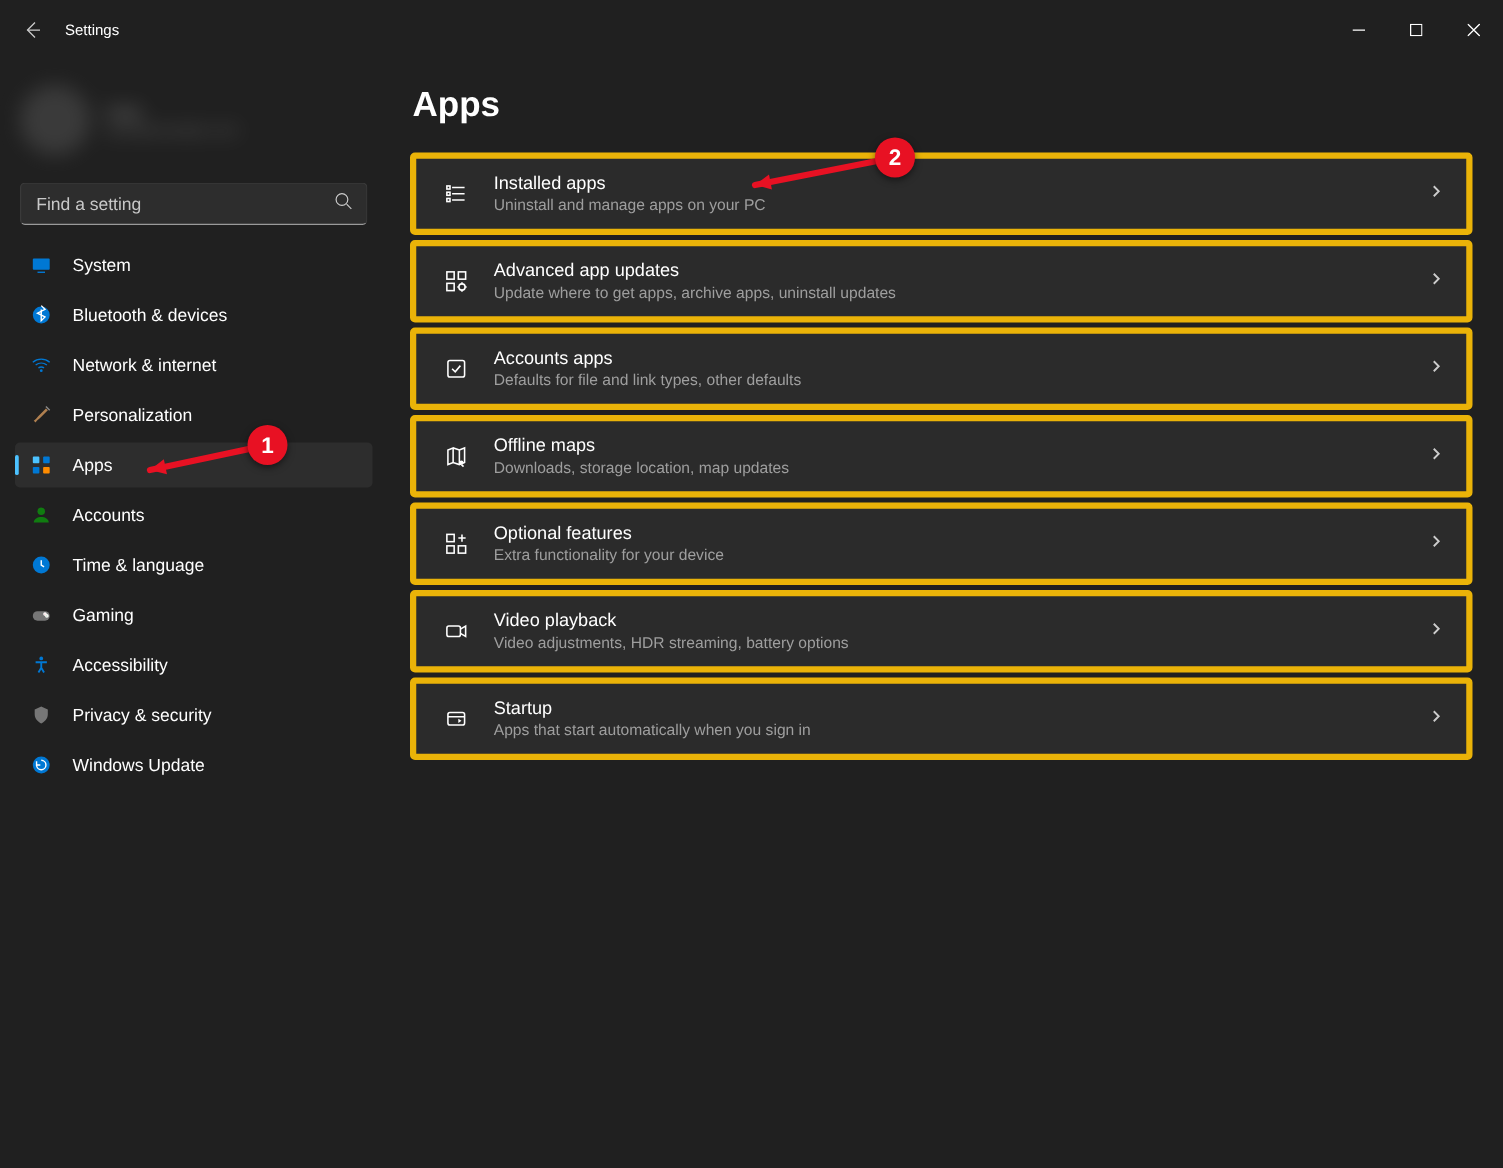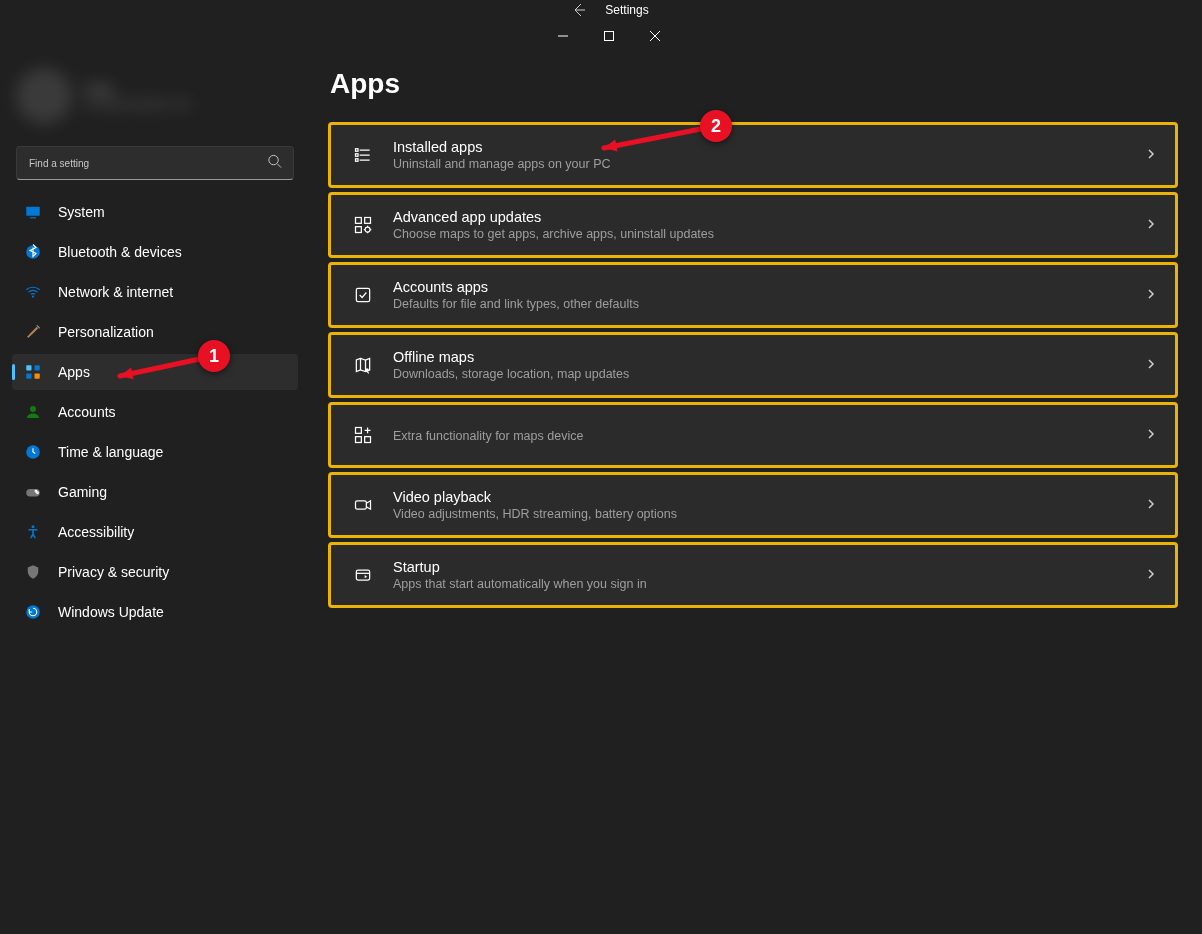--- a/index.html
+++ b/index.html
@@ -13,21 +13,20 @@
       position: relative;
     }
     
     
     .titlebar {
       height: 48px;
       display: flex;
       align-items: center;
       justify-content: space-between;
       padding: 0 0 0 16px;
-      flex-direction: column;
     }
     .titlebar-left {
       display: flex;
       align-items: center;
       gap: 16px;
     }
     .back-btn {
       width: 20px; height: 20px;
       display: flex; align-items: center; justify-content: center;
       color: #cccccc;
@@ -84,21 +83,21 @@
     }
     .search {
       width: 100%;
       height: 34px;
       background: #2d2d2d;
       border: 1px solid #3a3a3a;
       border-bottom: 1px solid #9a9a9a;
       border-radius: 4px;
       padding: 0 36px 0 12px;
       color: #3b82f6;
-      font-size: 10px;
+      font-size: 14px;
       outline: none;
     }
     .search::placeholder { color: #c8c8c8; }
     .search-icon {
       position: absolute;
       right: 12px; top: 50%;
       transform: translateY(-50%);
       color: #cccccc;
     }
     
@@ -147,21 +146,21 @@
       margin-bottom: 22px;
       margin-left: 2px;
     }
     .cards {
       display: flex;
       flex-direction: column;
       gap: 4px;
     }
     .card {
       background: #2b2b2b;
-      border: 3px solid #eab308;
+      border: 5px solid #eab308;
       border-radius: 4px;
       min-height: 66px;
       display: flex;
       align-items: center;
       padding: 0 18px 0 20px;
       cursor: pointer;
     }
     .card-icon {
       width: 24px; height: 24px;
       display: flex; align-items: center; justify-content: center;
@@ -389,21 +388,21 @@
             <svg width="20" height="20" viewBox="0 0 24 24" fill="none" stroke="currentColor" stroke-width="1.5">
               <rect x="3" y="3" width="7" height="7"></rect>
               <rect x="14" y="3" width="7" height="7"></rect>
               <rect x="3" y="14" width="7" height="7"></rect>
               <circle cx="17.5" cy="17.5" r="3"></circle>
               <path d="M17.5 13v1.5M17.5 20.5V22M13 17.5h1.5M20.5 17.5H22"></path>
             </svg>
           </span>
     <div class="card-body">
       <div class="card-title">Advanced app updates</div>
-      <div class="card-sub">Choose maps to get apps, archive apps, uninstall updates</div>
+      <div class="card-sub">Update where to get apps, archive apps, uninstall updates</div>
     </div>
     <span class="card-chevron">
       <svg width="12" height="12" viewBox="0 0 12 12" fill="none" stroke="currentColor" stroke-width="1.5">
               <path d="M4 2l4 4-4 4"></path>
             </svg>
     </span>
         </div>
         <div class="card">
     <span class="card-icon">
             <svg width="20" height="20" viewBox="0 0 24 24" fill="none" stroke="currentColor" stroke-width="1.5">
@@ -443,21 +442,22 @@
         <div class="card">
     <span class="card-icon">
             <svg width="20" height="20" viewBox="0 0 24 24" fill="none" stroke="currentColor" stroke-width="1.5">
               <rect x="3" y="3" width="7" height="7"></rect>
               <rect x="3" y="14" width="7" height="7"></rect>
               <rect x="14" y="14" width="7" height="7"></rect>
               <path d="M17.5 3v7M14 6.5h7"></path>
             </svg>
           </span>
     <div class="card-body">
-      <div class="card-sub">Extra functionality for maps device</div>
+      <div class="card-title">Optional features</div>
+      <div class="card-sub">Extra functionality for your device</div>
     </div>
     <span class="card-chevron">
       <svg width="12" height="12" viewBox="0 0 12 12" fill="none" stroke="currentColor" stroke-width="1.5">
               <path d="M4 2l4 4-4 4"></path>
             </svg>
     </span>
         </div>
         <div class="card">
     <span class="card-icon">
             <svg width="20" height="20" viewBox="0 0 24 24" fill="none" stroke="currentColor" stroke-width="1.5">

